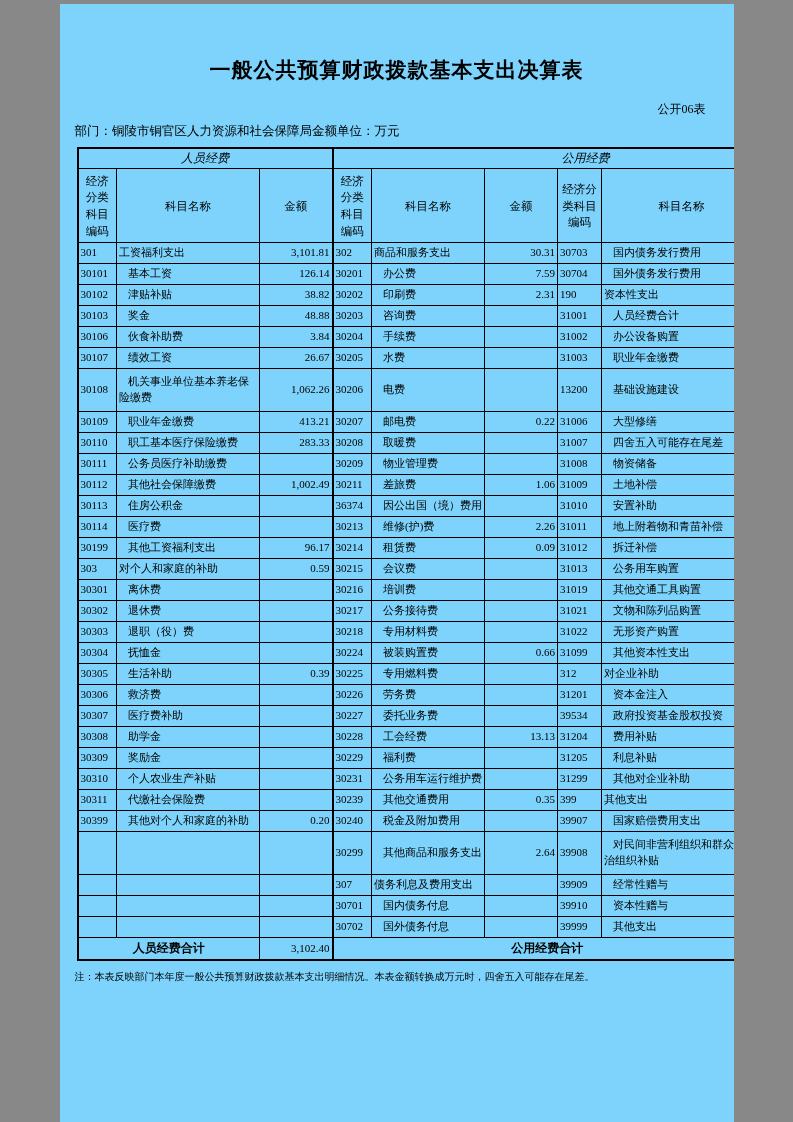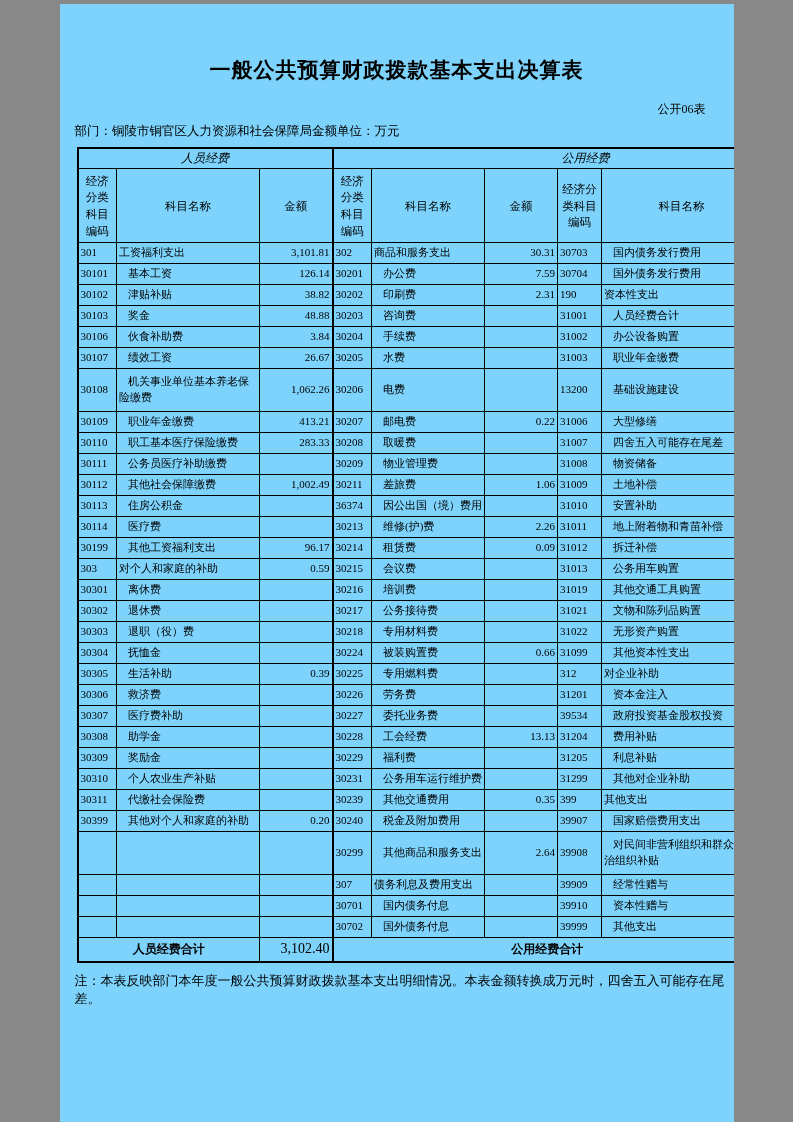--- a/index.html
+++ b/index.html
@@ -58,25 +58,25 @@
   tbody tr { height: 21px; }
   tbody tr.tall { height: 43px; }
   td.code { text-align: left; }
   td.name { text-align: left; text-indent: 9px; }
   td.amount { text-align: right; }
   td.cat { font-weight: bold; }
   td.name.cat { text-indent: 0; }
   .gstart { border-left: 2px solid #000 !important; }
   tfoot tr { height: 22px; }
   tfoot td.total-label { font-weight: bold; text-align: center; font-size: 12px; }
-  tfoot td.amount { font-size: 14px; }
+  tfoot td.amount { font-size: 11px; }
   .note {
     margin-top: 9px;
     padding-left: 15px;
-    font-size: 13px;
+    font-size: 10px;
   }
 </style>
 </head>
 <body>
 
 <div class="page">
 
   <div class="title">一般公共预算财政拨款基本支出决算表</div>
 
   <div class="table-code">公开06表</div>

